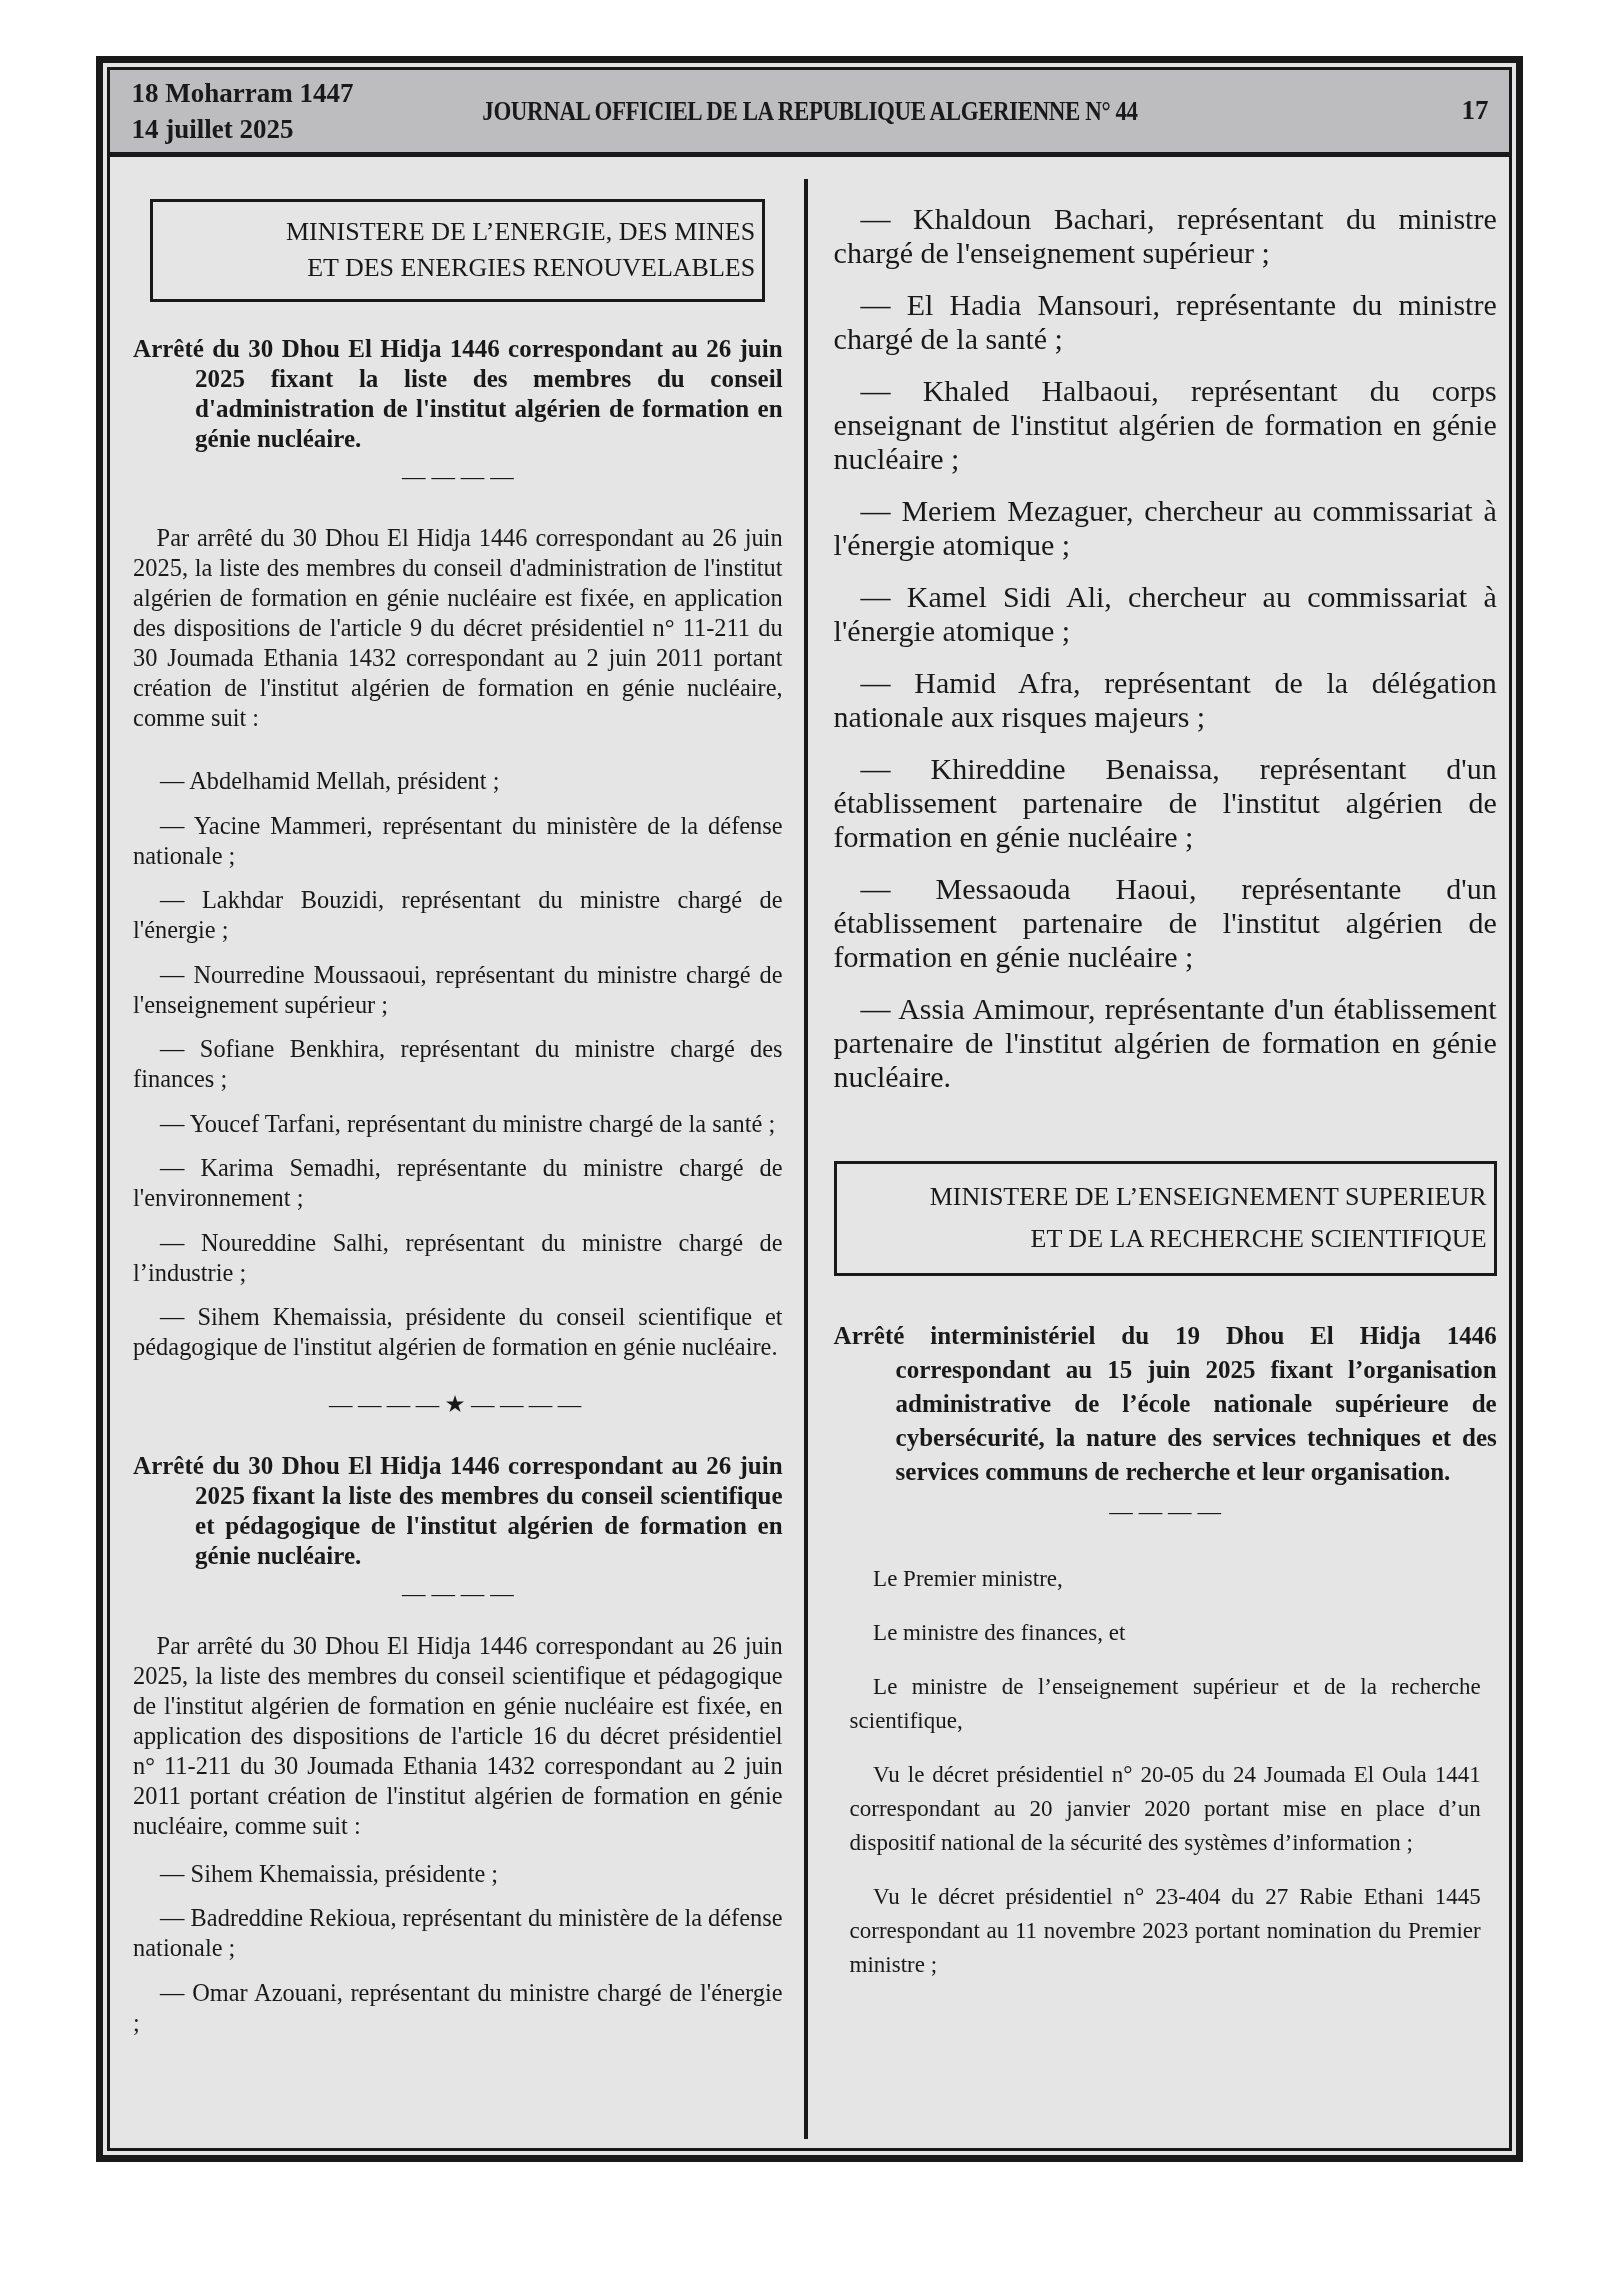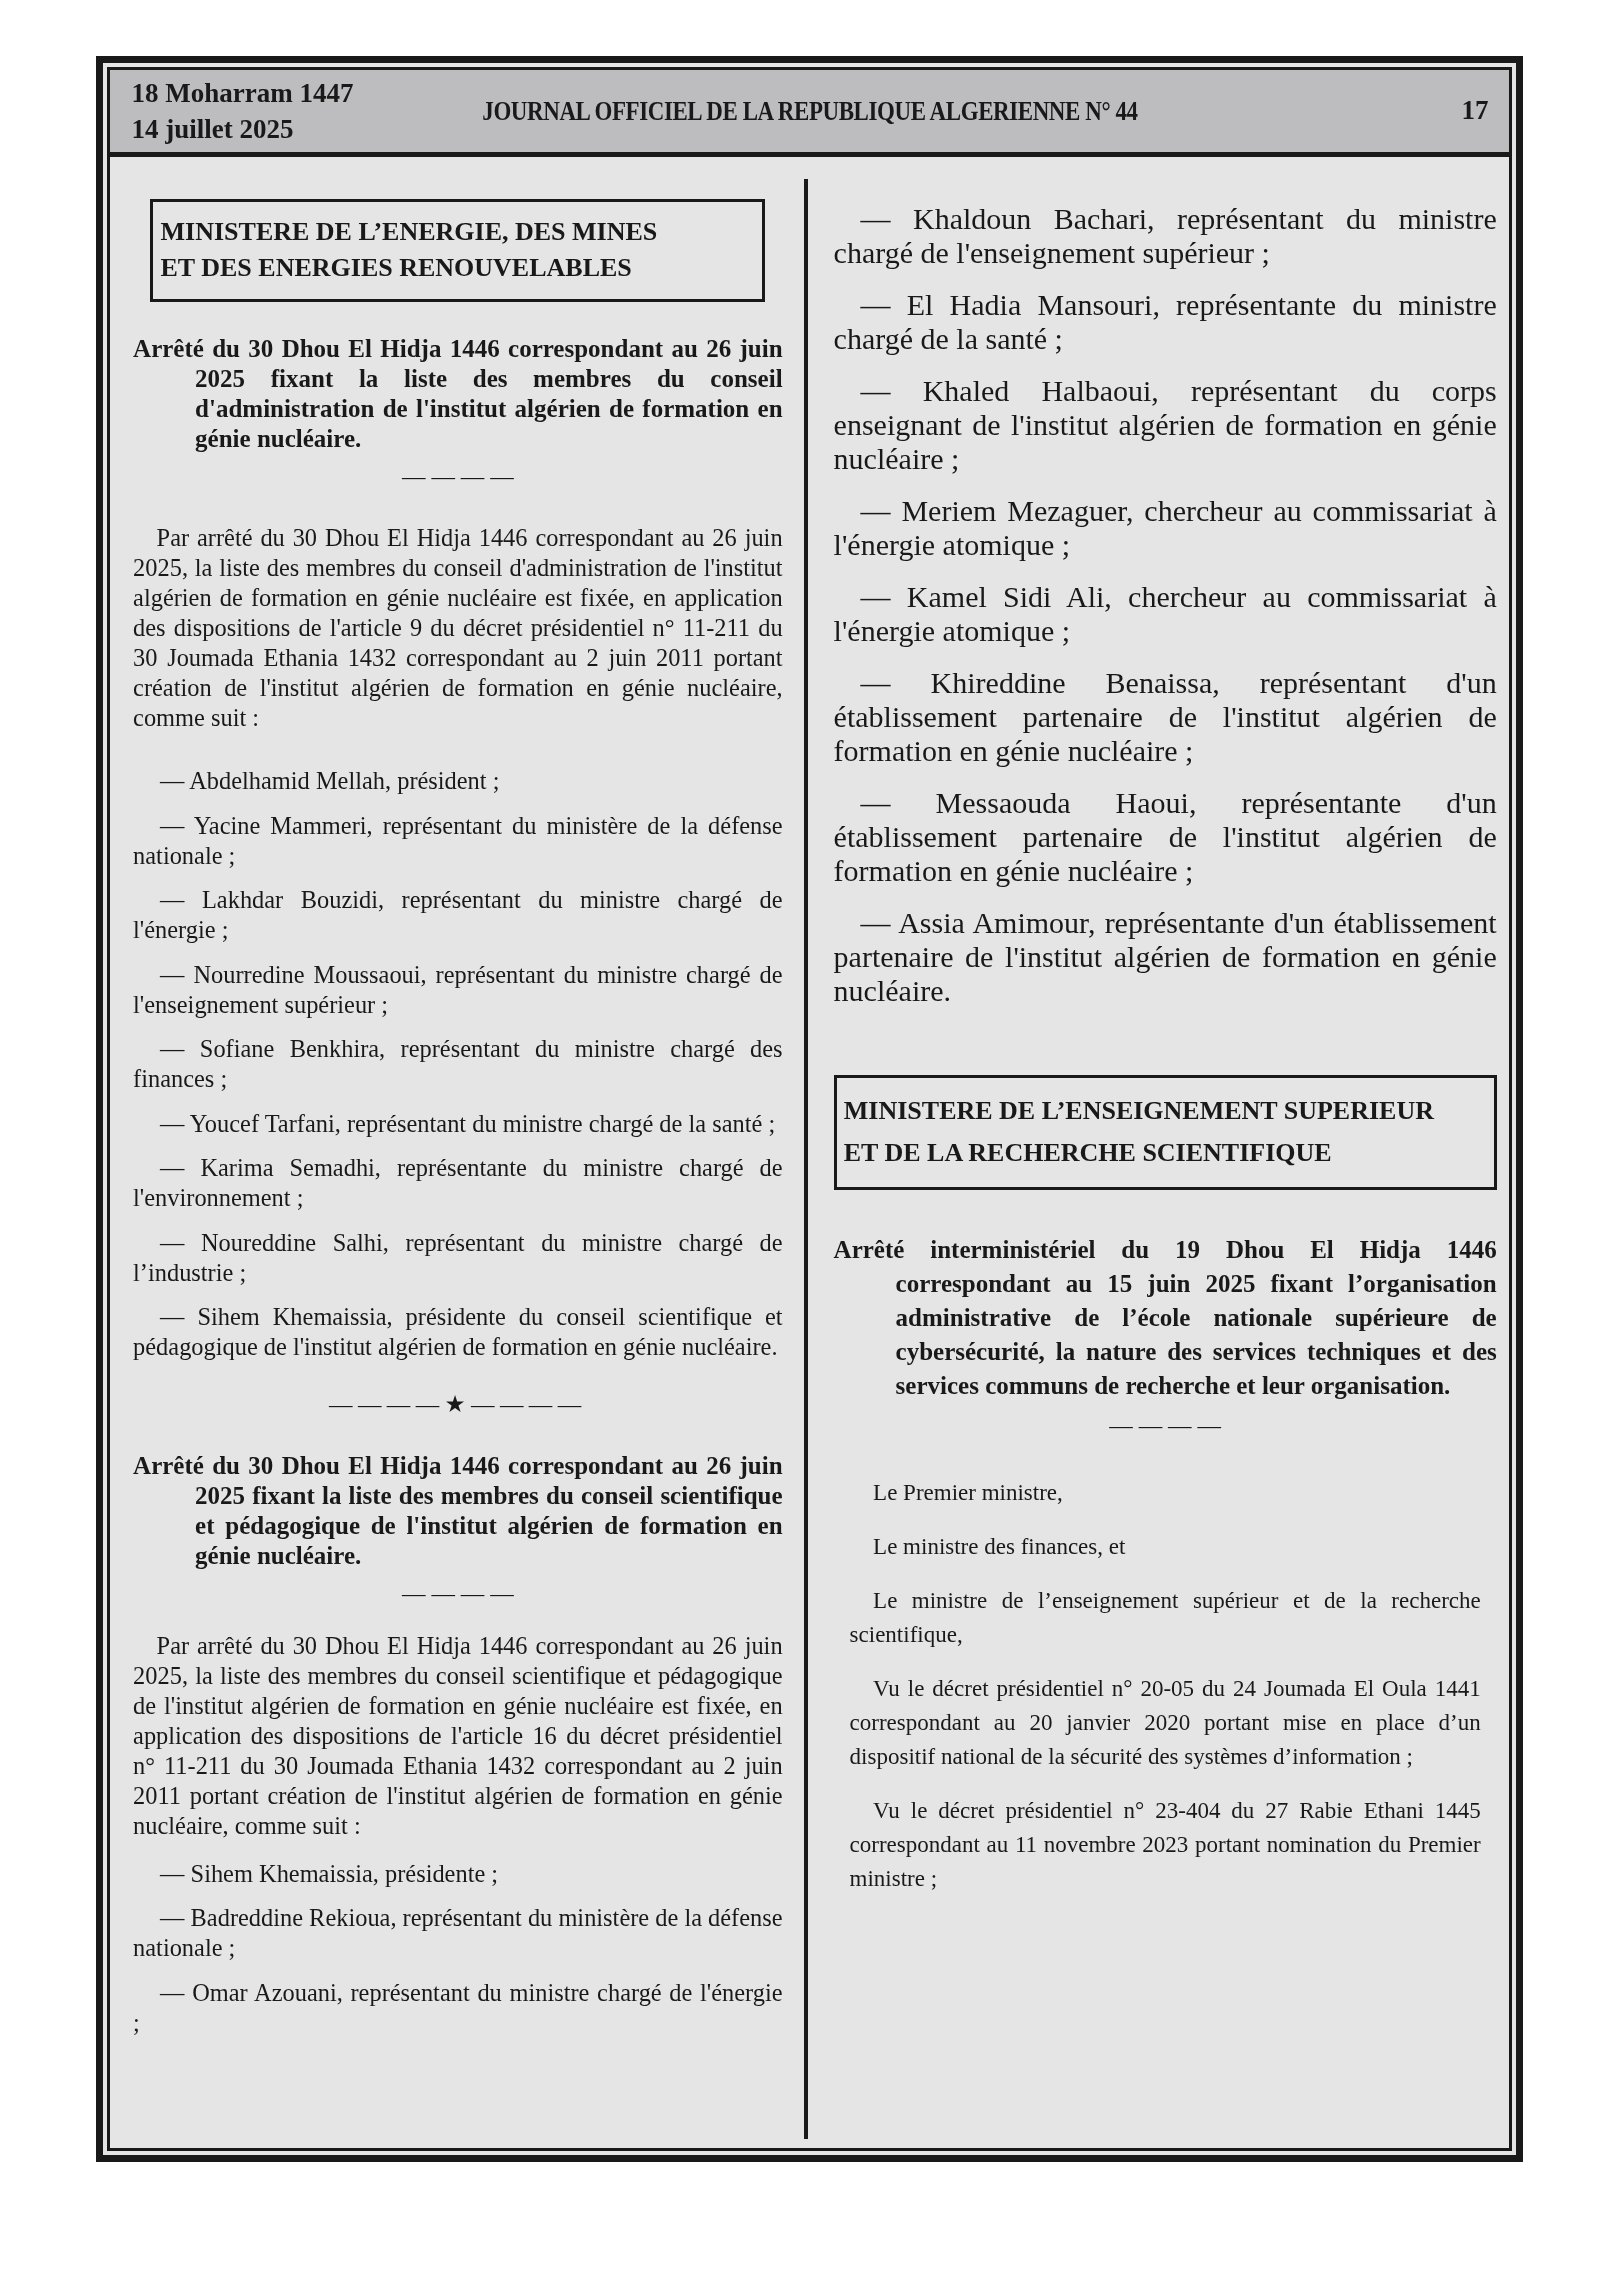--- a/index.html
+++ b/index.html
@@ -29,21 +29,21 @@
     font-weight:bold;font-size:28px;letter-spacing:-0.5px;white-space:nowrap;
   }
   .page-number{margin-left:auto;padding-right:21px;font-weight:bold;font-size:27px;}
   
   .body-area{flex:1 1 auto;position:relative;display:flex;min-height:0;}
   .col-divider{position:absolute;left:694px;top:22px;bottom:9px;width:4.5px;background:var(--ink,#191919);}
   .col{box-sizing:border-box;}
   .col-left{width:695px;padding:0 22px 0 23.5px;}
   .col-right{flex:1;padding:0 12.7px 0 29px;}
   
-  .ministry-box{border:3.6px solid var(--ink,#191919);text-align:left;font-weight:bold;box-sizing:border-box;}
+  .ministry-box{border:3.6px solid var(--ink,#191919);text-align:right;font-weight:normal;box-sizing:border-box;}
   .box-energy{width:615px;margin:42px auto 0;font-size:26px;line-height:36px;padding:12.7px 7.2px;}
   .box-higher{width:100%;margin:67px 0 0;font-size:26px;line-height:42px;padding:12.7px 7.2px;}
   .decree-heading{
     font-weight:bold;font-size:25px;line-height:30px;text-align:justify;
     padding-left:62px;text-indent:-62px;margin-top:32px;
   }
   .col-right .decree-heading{font-size:25px;line-height:34px;margin-top:43px;}
   .sep{text-align:center;font-size:23.5px;line-height:30px;margin-top:7.2px;white-space:nowrap;}
   .sep.star{margin-top:27px;letter-spacing:5.4px;}
   .para{font-size:24.4px;line-height:30px;text-align:justify;text-indent:23.5px;margin:32px 0 0;}
@@ -111,20 +111,21 @@
         </div>
       </div>
 
       <div class="col col-right">
         <div class="list">
           <p class="item">— Khaldoun Bachari, représentant du ministre chargé de l'enseignement supérieur ;</p>
           <p class="item">— El Hadia Mansouri, représentante du ministre chargé de la santé ;</p>
           <p class="item">— Khaled Halbaoui, représentant du corps enseignant de l'institut algérien de formation en génie nucléaire ;</p>
           <p class="item">— Meriem Mezaguer, chercheur au commissariat à l'énergie atomique ;</p>
           <p class="item">— Kamel Sidi Ali, chercheur au commissariat à l'énergie atomique ;</p>
+          <p class="item">— Hamid Afra, représentant de la délégation nationale aux risques majeurs ;</p>
           <p class="item">— Khireddine Benaissa, représentant d'un établissement partenaire de l'institut algérien de formation en génie nucléaire ;</p>
           <p class="item">— Messaouda Haoui, représentante d'un établissement partenaire de l'institut algérien de formation en génie nucléaire ;</p>
           <p class="item">— Assia Amimour, représentante d'un établissement partenaire de l'institut algérien de formation en génie nucléaire.</p>
         </div>
 
         <div class="ministry-box box-higher">
           <div>MINISTERE DE L’ENSEIGNEMENT SUPERIEUR</div>
           <div>ET DE LA RECHERCHE SCIENTIFIQUE</div>
         </div>
 

